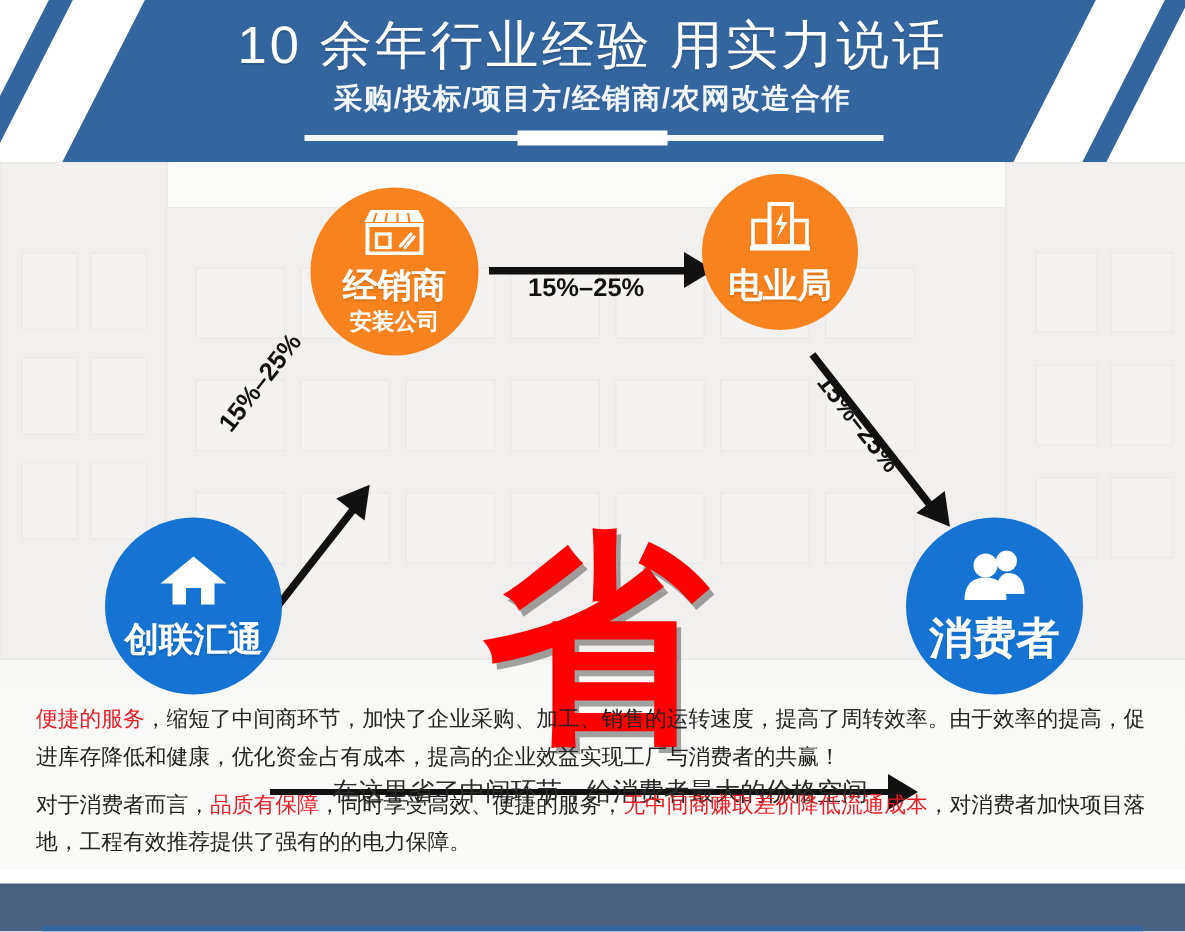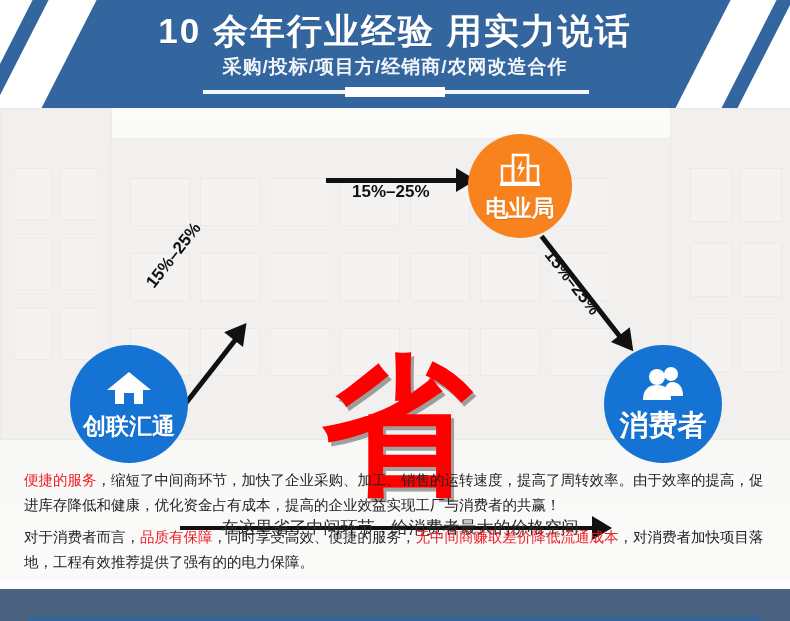--- a/index.html
+++ b/index.html
@@ -17,21 +17,21 @@
     background:#33659e;overflow:hidden;
   }
   .hstripe{position:absolute;top:-30px;height:180px;background:#ffffff;transform:skewX(-27deg);}
   .hs1{left:-60px;width:62px;}
   .hs2{left:18px;width:48px;}
   .hs3{left:700px;width:46px;}
   .hs4{left:762px;width:60px;}
 
   .htext{position:absolute;left:0;top:0;width:790px;text-align:center;}
   .htitle{
-    margin-top:9px;color:#ffffff;font-size:35px;font-weight:bold;
+    margin-top:9px;color:#ffffff;font-size:35px;font-weight:normal;
     letter-spacing:2px;line-height:44px;
     text-shadow:0 1px 0 rgba(0,0,0,.12);
   }
   .hsub{
     margin-top:1px;color:#f2f5f9;font-size:19px;font-weight:700;
     letter-spacing:1px;line-height:26px;
   }
   .hrule{position:absolute;left:203px;top:90px;width:386px;height:4px;background:#ffffff;opacity:.95;}
   .hrule-mid{position:absolute;left:345px;top:87px;width:100px;height:10px;background:#ffffff;}
 
@@ -175,22 +175,35 @@
       <div class="arrow-head" style="left:126px;top:-13px;border-top:12px solid transparent;border-bottom:12px solid transparent;border-left:21px solid #111;"></div>
     </div>
     <div class="pct" style="left:548px;top:134px;transform:rotate(52deg);transform-origin:0 50%;">15%–25%</div>
 
     <div class="bottom-line"></div>
     <div class="arrow-head" style="left:592px;top:408px;border-top:12px solid transparent;border-bottom:12px solid transparent;border-left:20px solid #111;"></div>
     <div class="bottom-cap">在这里省了中间环节，给消费者最大的价格空间</div>
 
     <div class="sheng">省</div>
 
-
-    <div class="circle c-orange" style="left:468px;top:26px;width:104px;height:104px;">
+    <div class="circle c-orange" style="left:207px;top:17px;width:112px;height:112px;">
+      <span class="ico">
+        <svg width="46" height="32" viewBox="0 0 46 32">
+          <path d="M3 10 L7 2 L39 2 L43 10 Z" fill="#fff"></path>
+          <rect x="5" y="12" width="36" height="19" fill="none" stroke="#fff" stroke-width="2.6"></rect>
+          <rect x="11" y="18" width="9" height="9" fill="none" stroke="#fff" stroke-width="2.2"></rect>
+          <path d="M27 26 L34 18 M30 27 L36 20" stroke="#fff" stroke-width="2.2" stroke-linecap="round"></path>
+          <path d="M11 4 L9 10 M18 4 L17 10 M25 4 L25 10 M32 4 L33 10" stroke="#f8821d" stroke-width="1.4"></path>
+        </svg>
+      </span>
+      <span class="c-lbl" style="font-size:23px;margin-top:3px;">经销商</span>
+      <span class="c-sub" style="font-size:15px;margin-top:2px;">安装公司</span>
+    </div>
+
+    <div class="circle c-orange" style="left:468px;top:8px;width:104px;height:104px;">
       <span class="ico">
         <svg width="44" height="36" viewBox="0 0 44 36">
           <rect x="15" y="3" width="15" height="28" fill="none" stroke="#fff" stroke-width="2.6"></rect>
           <rect x="4" y="14" width="11" height="17" fill="none" stroke="#fff" stroke-width="2.4"></rect>
           <rect x="30" y="14" width="10" height="17" fill="none" stroke="#fff" stroke-width="2.4"></rect>
           <path d="M24 8 L19 17 L23 17 L20 26 L27 15 L23 15 Z" fill="#fff"></path>
           <rect x="2" y="31" width="40" height="3" fill="#fff"></rect>
         </svg>
       </span>
       <span class="c-lbl" style="font-size:23px;margin-top:4px;">电业局</span>

